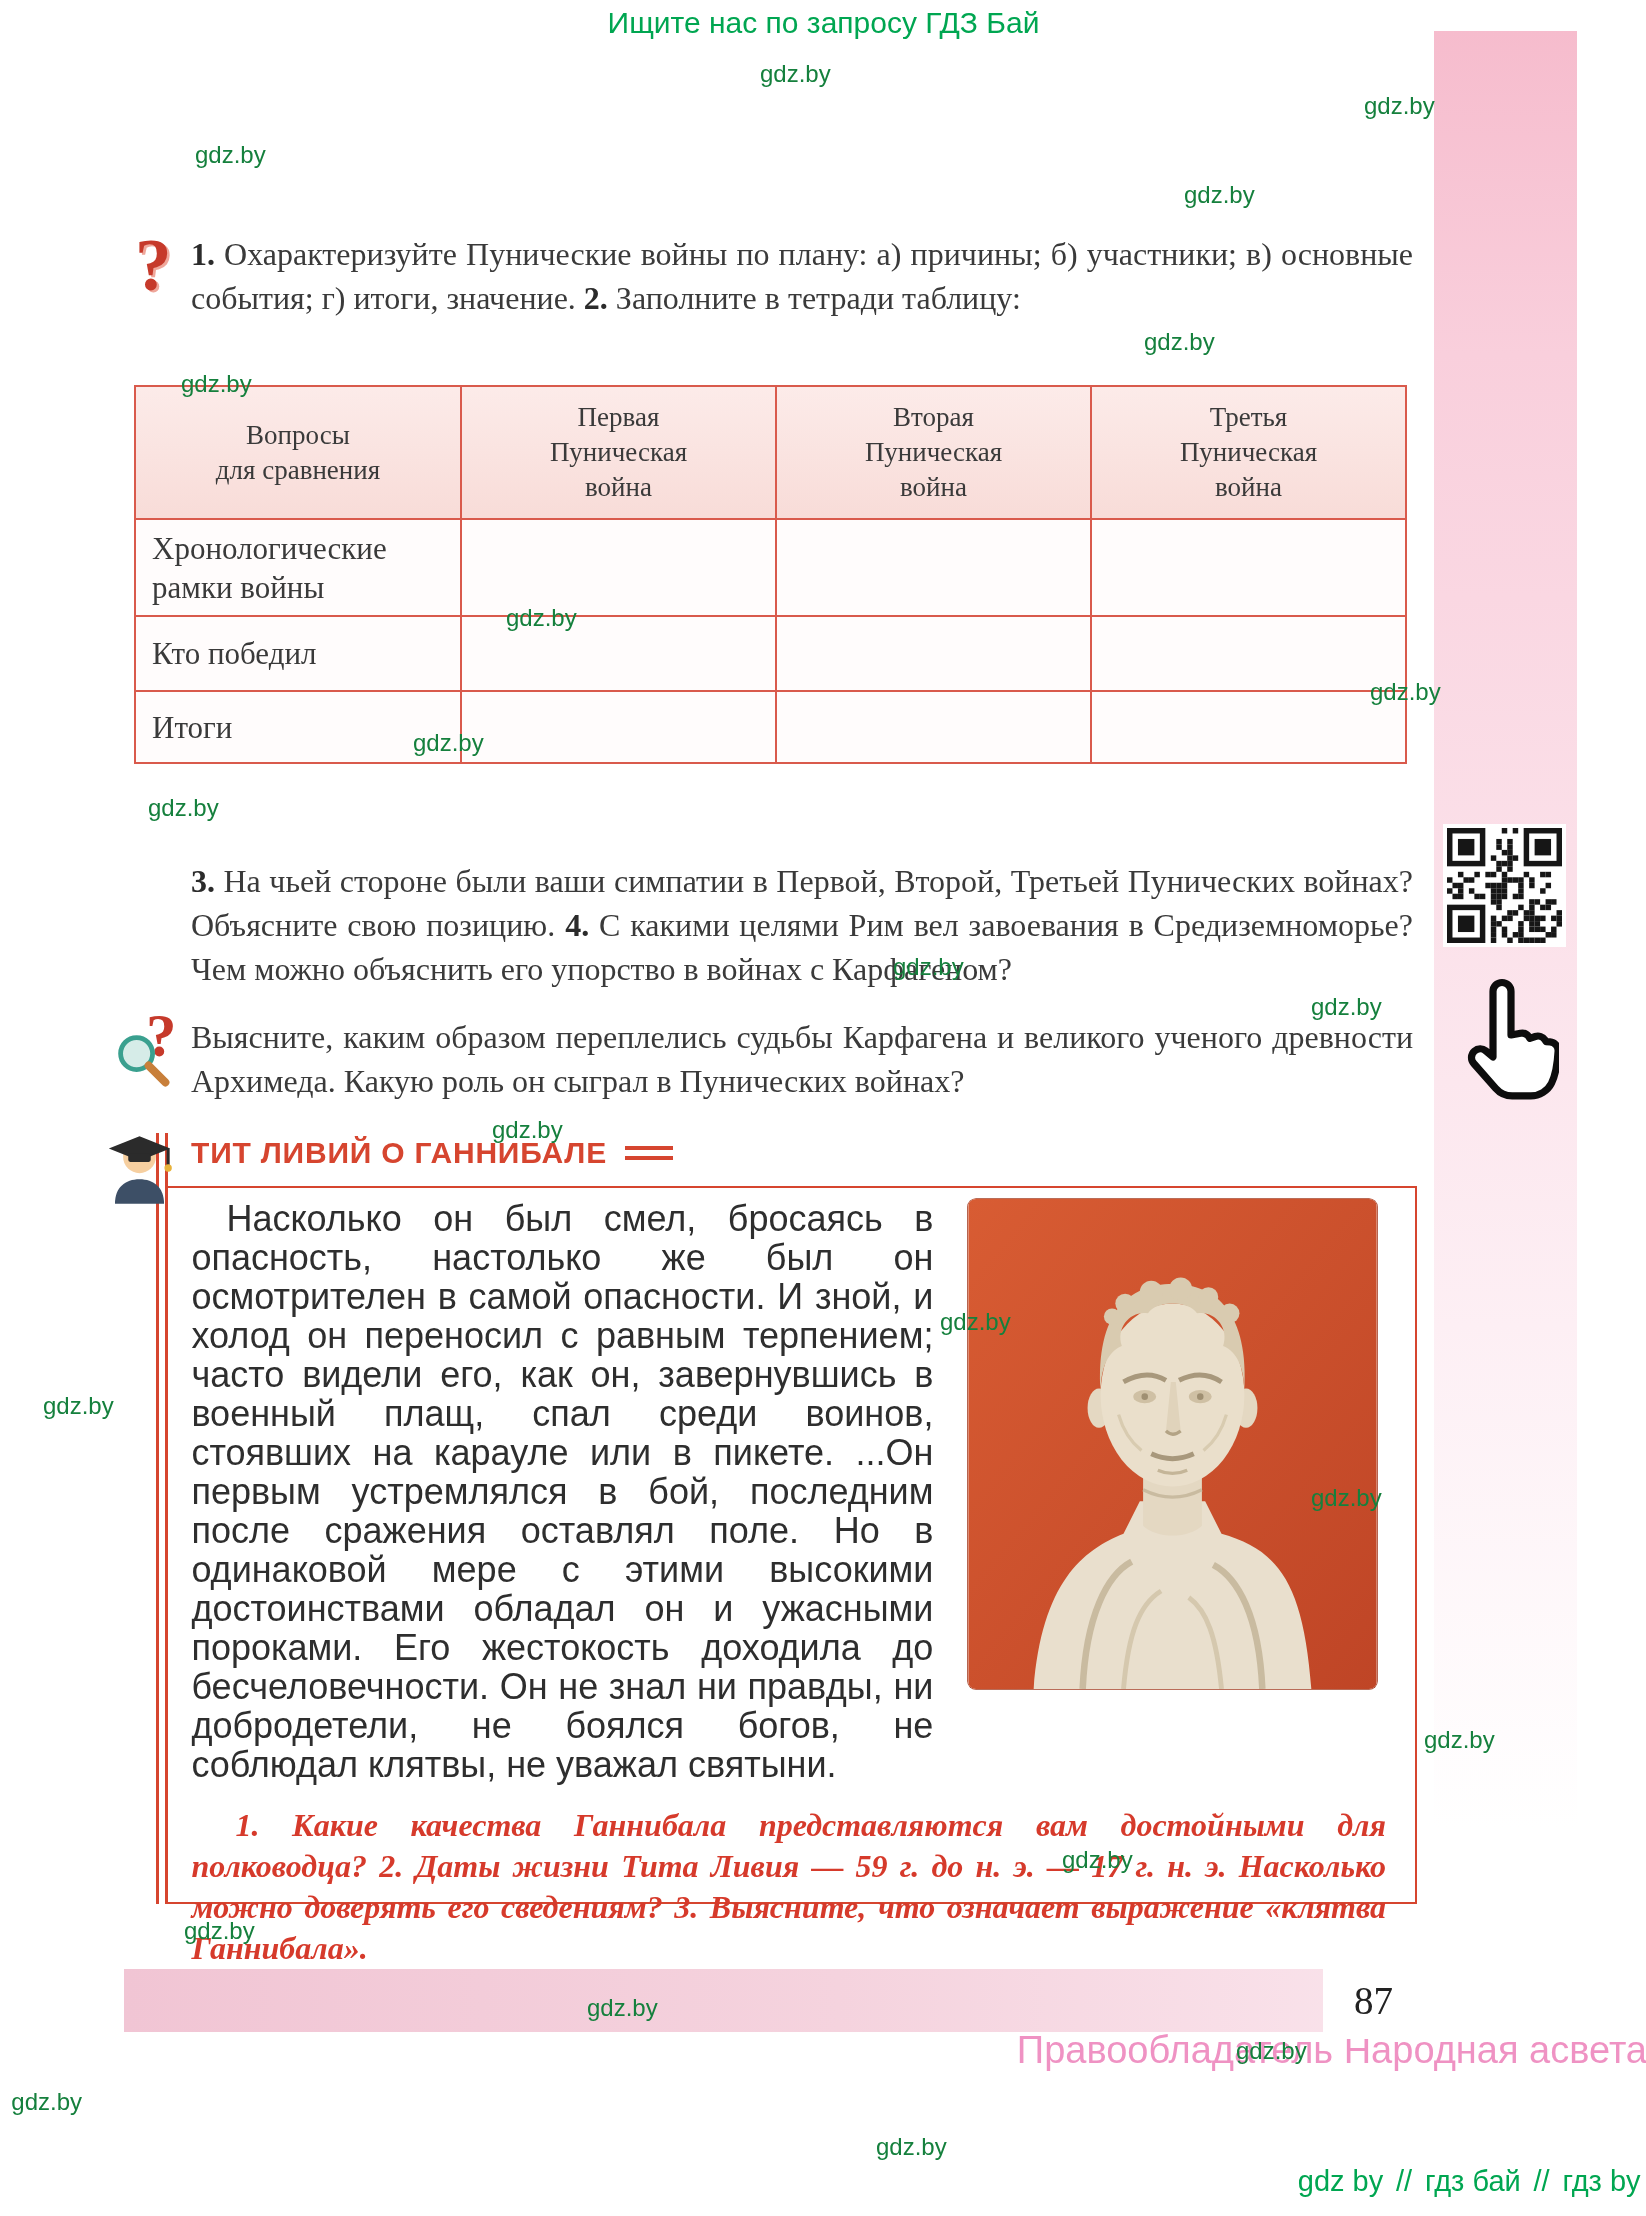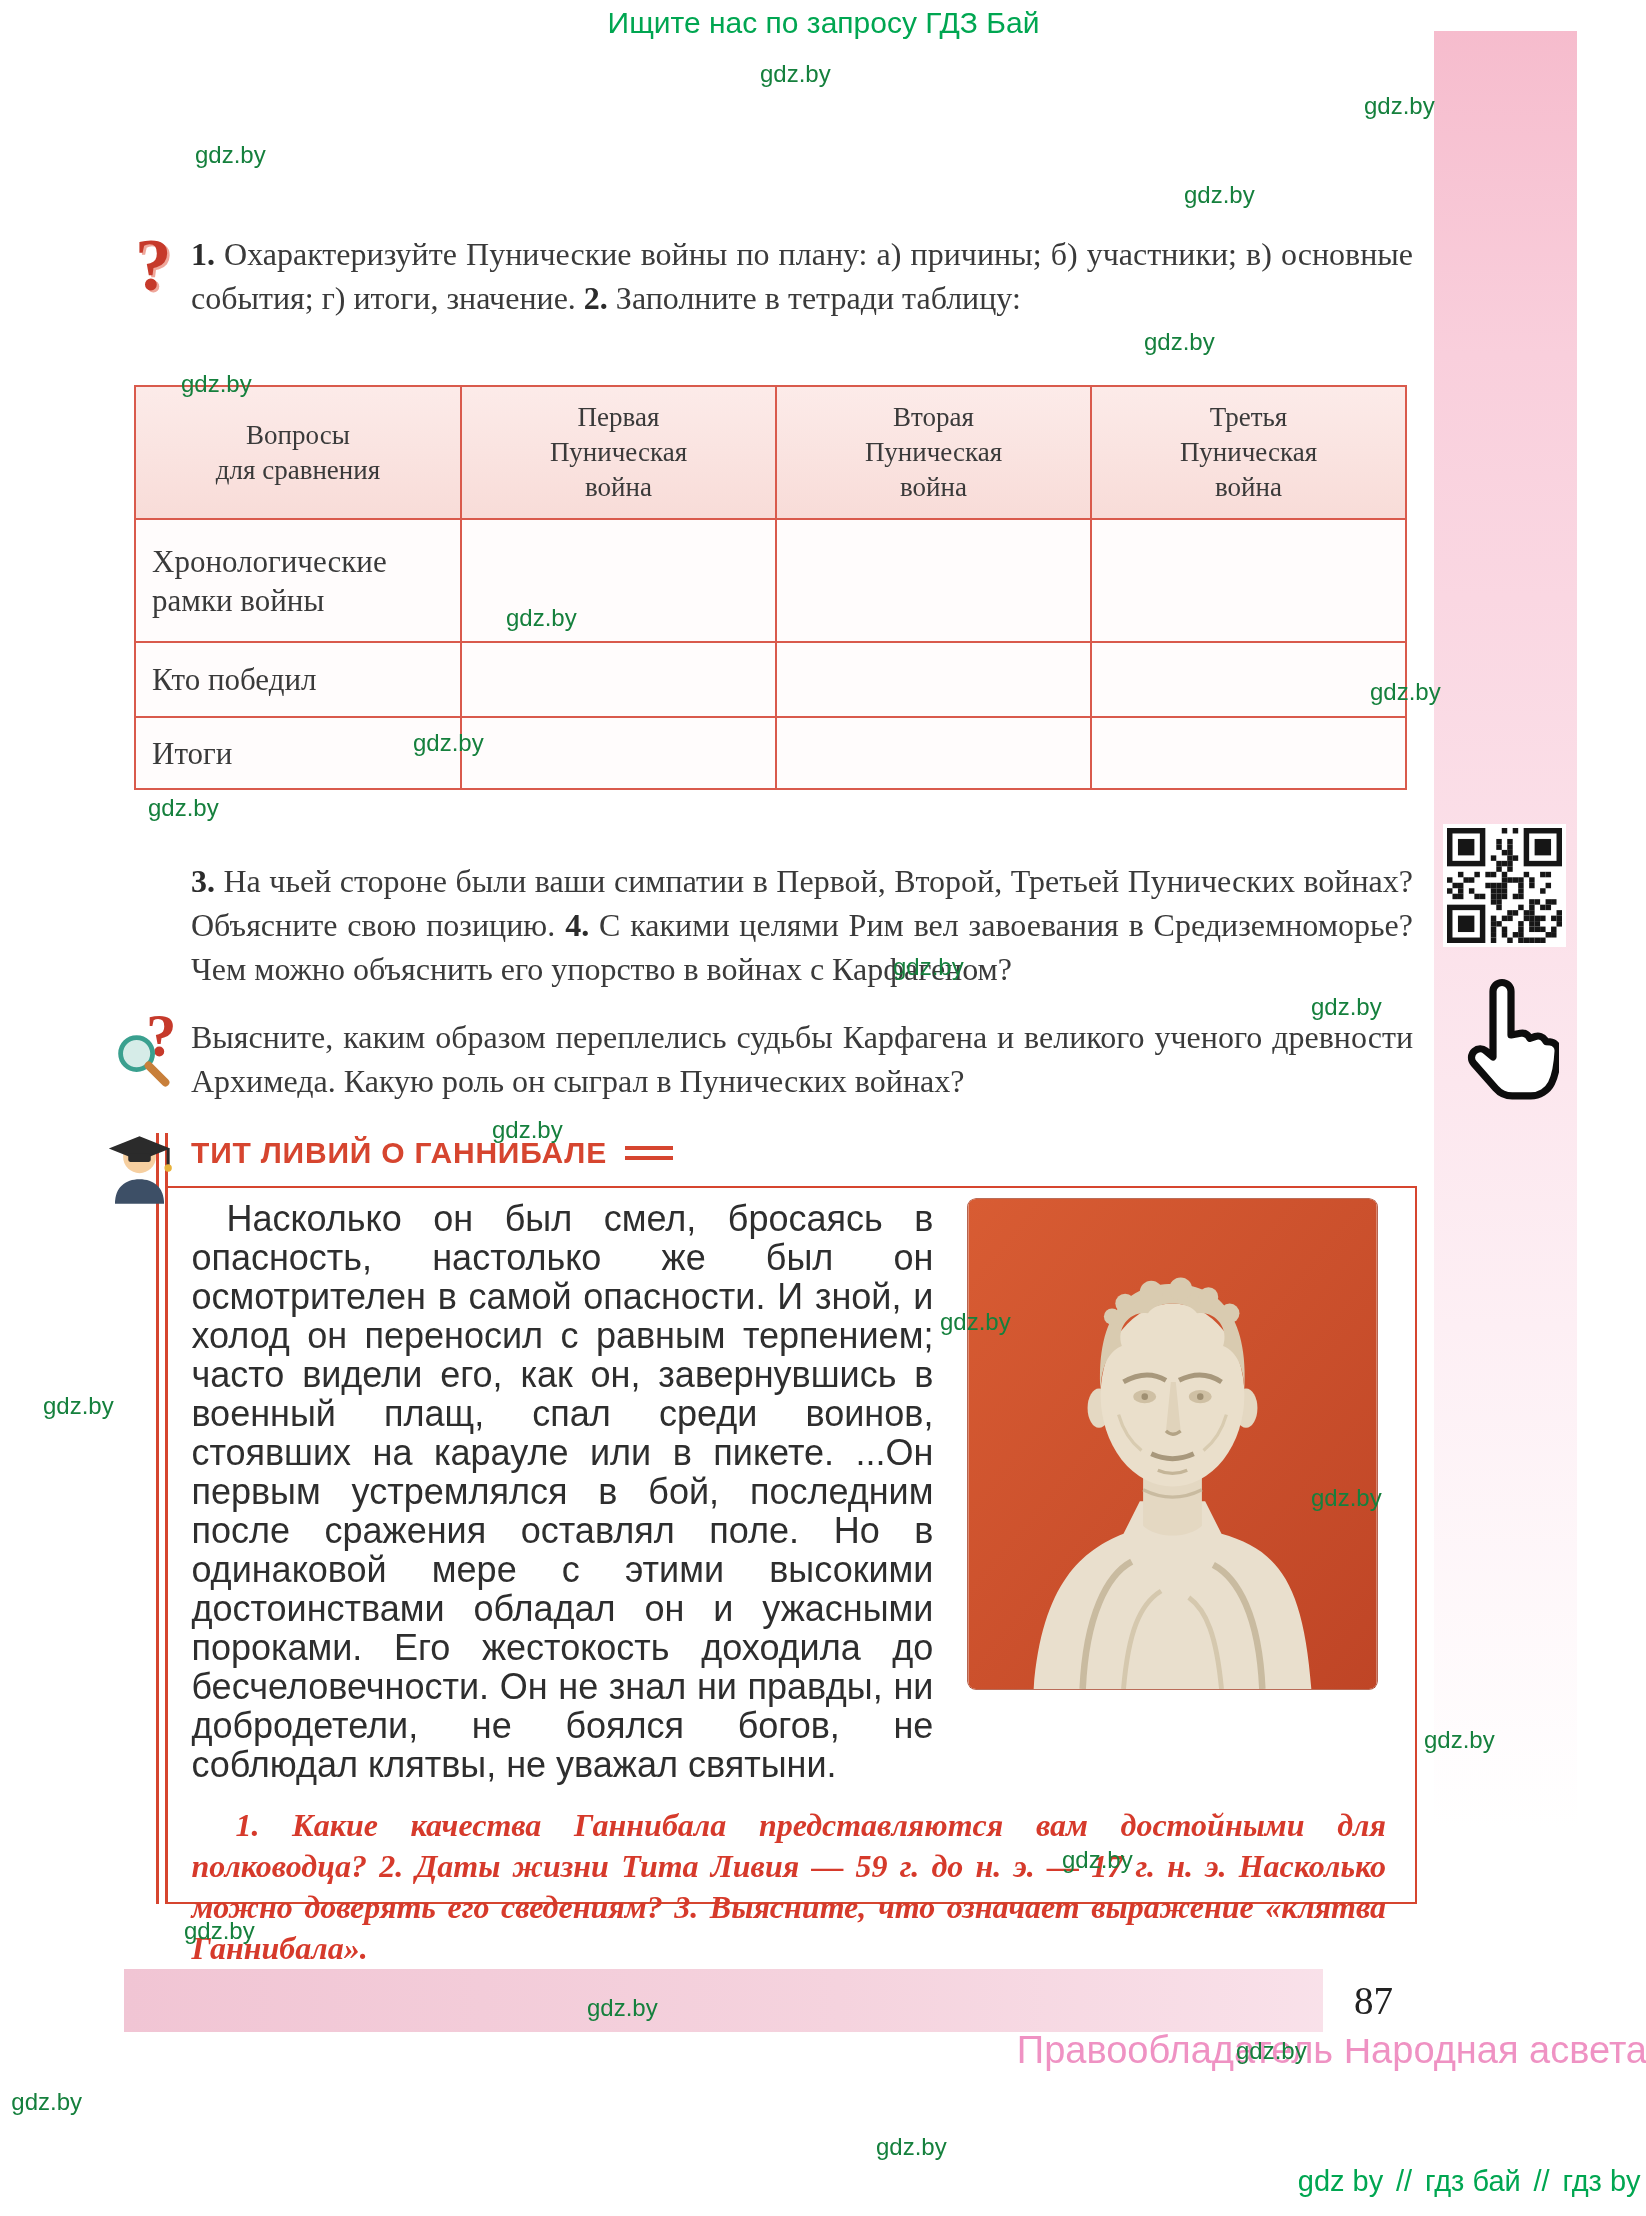--- a/index.html
+++ b/index.html
@@ -37,21 +37,21 @@
   
   .cmp-table { position:absolute; left:134px; top:385px; width:1272px; z-index:5;
         border-collapse:collapse; table-layout:fixed; }
   .cmp-table col.c0 { width:326px; } .cmp-table col.c1,.cmp-table col.c2,.cmp-table col.c3 { width:315px; }
   .cmp-table th, .cmp-table td { border:2.4px solid #d95a4c; }
   .cmp-table th { height:133px; font-weight:normal; font-size:27px; line-height:35px; white-space:pre-line;
         text-align:center; vertical-align:middle; color:#3a3a3a;
         background:linear-gradient(180deg,#fcebe9 0%,#f8dcd8 100%); }
   .cmp-table td { font-size:31px; line-height:39px; color:#3a3a3a; vertical-align:middle; background:#fffcfc; }
   .cmp-table td.label { text-align:left; padding-left:16px; padding-right:11.3px; }
-  .row-tall { height:123px; } .row-mid { height:75px; } .row-short { height:72px; }
+  .row-tall { height:97px; } .row-mid { height:75px; } .row-short { height:72px; }
 
   
   .qr { position:absolute; left:1443px; top:824px; width:123px; height:123px; z-index:10; background:#fff; padding:4px; }
   .qr svg { width:100%; height:100%; display:block; }
   .hand { position:absolute; left:1451px; top:971px; width:108px; height:137px; z-index:10; }
   .hand svg { width:100%; height:100%; }
 
   
   .grad-icon { position:absolute; left:97px; top:1122px; width:85px; height:90px; z-index:6; }
   .grad-icon svg { width:100%; height:100%; }

